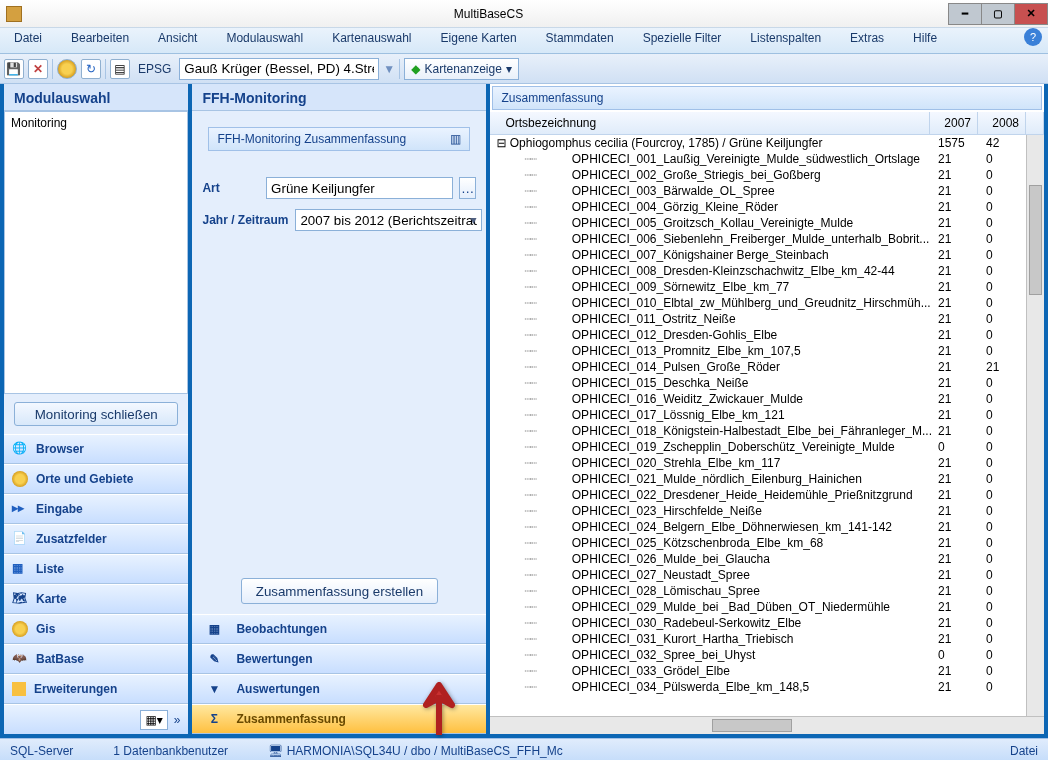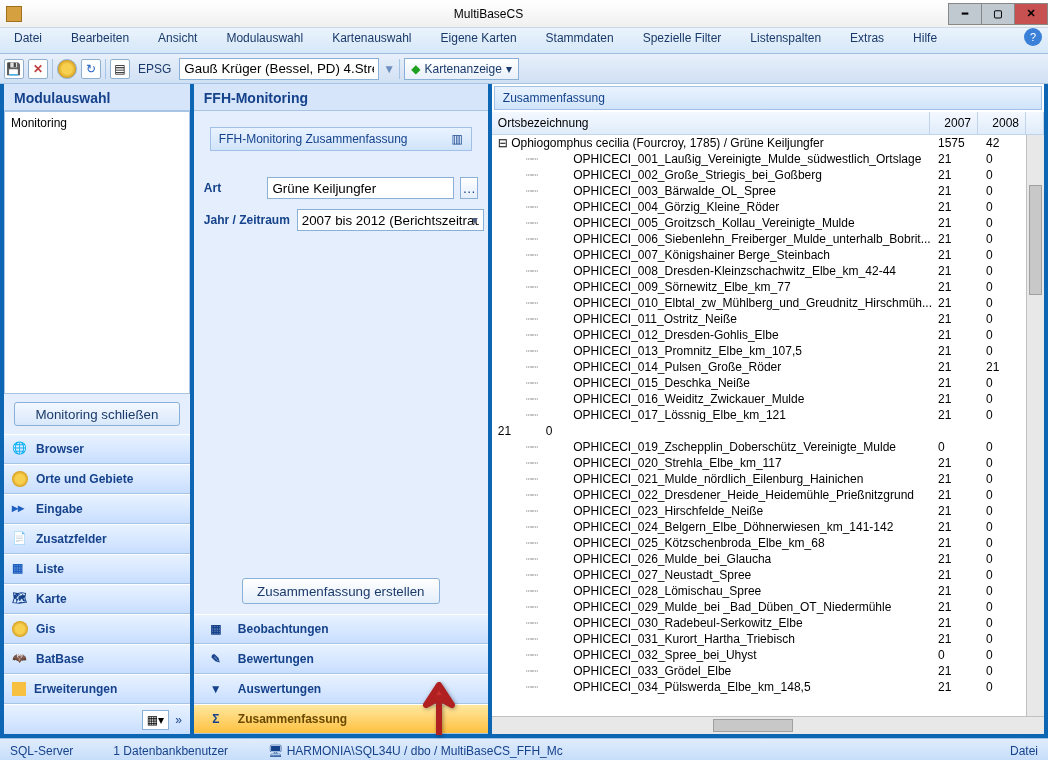--- a/index.html
+++ b/index.html
@@ -56,21 +56,21 @@
 .c2-action { margin:10px auto; padding:0 14px; height:26px; border:1px solid #8bb0d8; background:linear-gradient(#fff,#e4eefc); color:#1a3a6a; border-radius:3px; display:block;}
 .c2-tabs { }
 .c2-tab { height: 30px; border-top:1px solid #fff; background:linear-gradient(#e8f2ff,#c8deff); display:flex;align-items:center; padding:0 14px; gap:14px; color:#15428b; font-weight:bold; border-bottom:1px solid #a8c4e4;}
 .c2-tab.active { background:linear-gradient(#ffe8a0,#ffc040); color:#6a4a00; }
 .c2-tab .t-icon { width:16px; color:#15428b; text-align:center;}
 
 
 .c3-body { flex:1; display:flex; flex-direction:column; overflow:hidden;}
 .grid-head { display:flex; background:linear-gradient(#f4f8ff,#e0ecfa); border-bottom:1px solid #c0d4ec;}
 .gh-cell { padding:4px 6px; border-right:1px solid #c0d4ec; color:#000;}
-.gh-name { flex:1; }
+.gh-name { flex:1;margin-left:9px; }
 .gh-y { width:48px; text-align:right;}
 .gh-sc { width:18px;}
 .grid-body { flex:1; overflow:auto; position:relative;}
 .grid-row { display:flex; height:16px; align-items:center;}
 .gr-name { flex:1; white-space:nowrap; overflow:hidden; text-overflow:ellipsis; padding-left:6px;}
 .gr-y { width:48px; padding-left:6px;}
 .gr-sc{ width:16px;}
 .tree-ind { display:inline-block; width:10px; text-align:center; color:#000;}
 .child-ind { display:inline-block; width:44px; color:#888;}
 .child-ind::before{ content:"┈┈"; letter-spacing:-2px;}
@@ -345,20 +345,21 @@
             <div class="gr-y">0</div>
             <div class="gr-sc"></div>
           </div>
           <div class="grid-row">
             <div class="gr-name"><span style="display:inline-block;width:28px;"></span><span class="child-ind"></span> OPHICECI_017_Lössnig_Elbe_km_121</div>
             <div class="gr-y">21</div>
             <div class="gr-y">0</div>
             <div class="gr-sc"></div>
           </div>
           <div class="grid-row">
+            <div class="gr-name"><span style="display:inline-block;width:28px;"></span><span class="child-ind"></span> OPHICECI_018_Königstein-Halbestadt_Elbe_bei_Fähranleger_M...</div>
             <div class="gr-y">21</div>
             <div class="gr-y">0</div>
             <div class="gr-sc"></div>
           </div>
           <div class="grid-row">
             <div class="gr-name"><span style="display:inline-block;width:28px;"></span><span class="child-ind"></span> OPHICECI_019_Zschepplin_Doberschütz_Vereinigte_Mulde</div>
             <div class="gr-y">0</div>
             <div class="gr-y">0</div>
             <div class="gr-sc"></div>
           </div>

